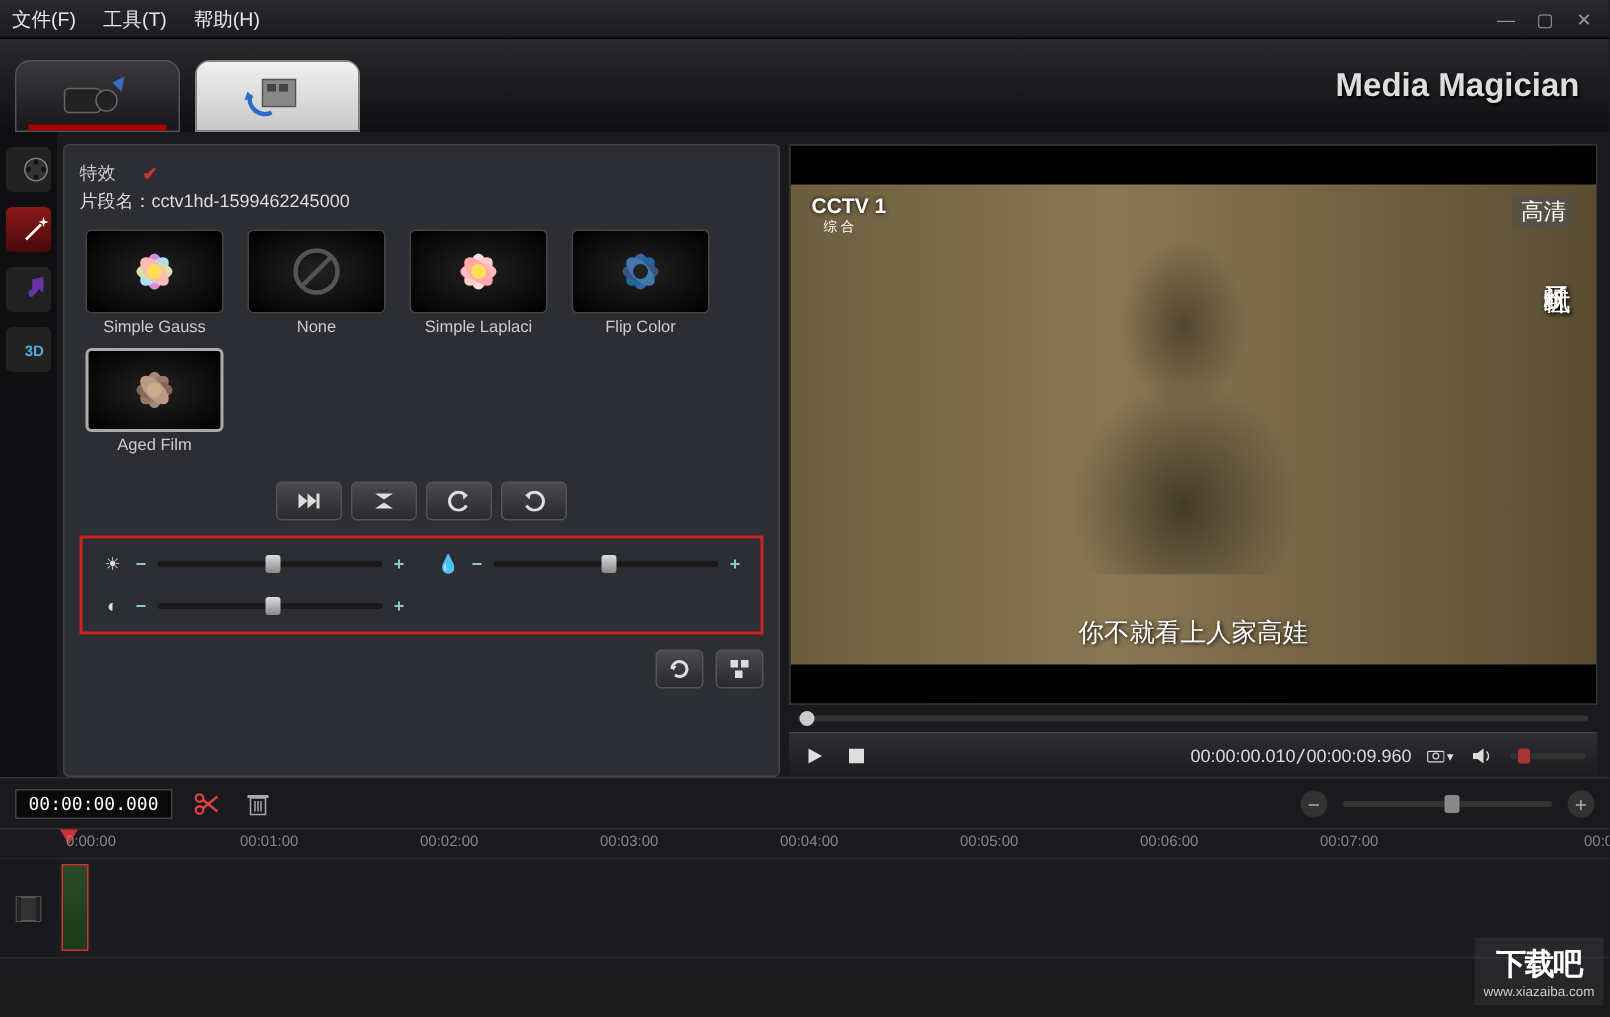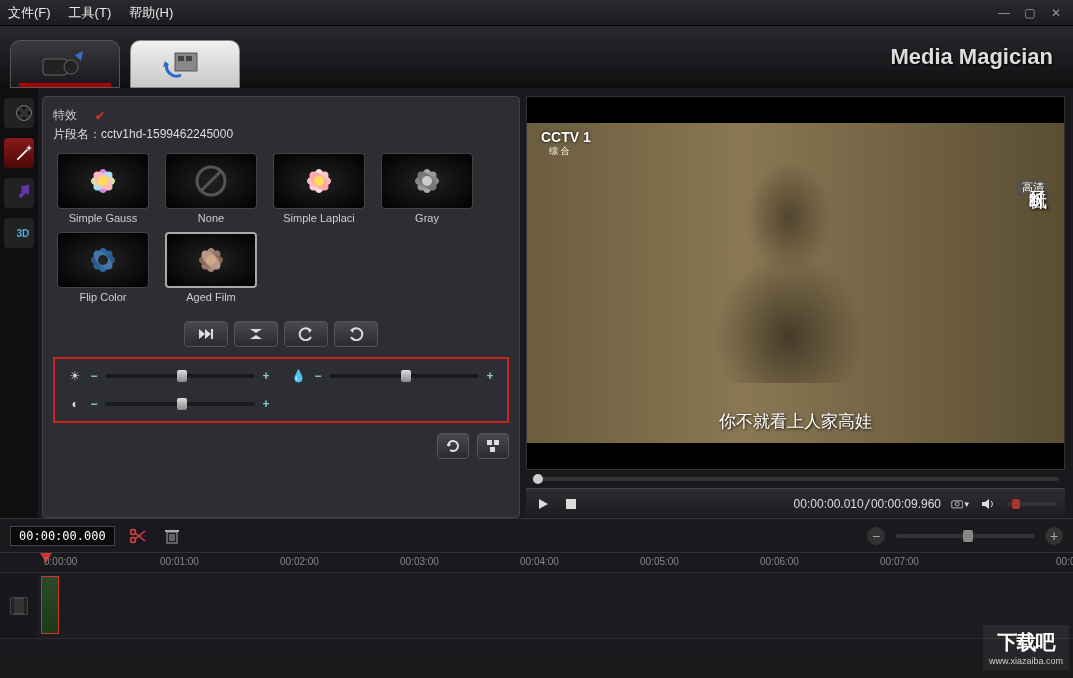--- a/index.html
+++ b/index.html
@@ -44,21 +44,21 @@
 .thumb { position:absolute; top:-4px; width:10px; height:12px; background:linear-gradient(#ddd,#888); border-radius:2px; }
 
 .panel-footer { display:flex; justify-content:flex-end; gap:8px; margin-top:10px; }
 
 .preview-panel { flex: 1; margin: 8px 8px 0 0; display:flex; flex-direction:column; }
 .preview { flex:1; background: linear-gradient(90deg, #6b5d3e, #8a7854 40%, #5a4d32); position:relative; border:1px solid #333; overflow:hidden; }
 .preview .letterbox-t, .preview .letterbox-b { position:absolute; left:0; right:0; height:26px; background:#000; }
 .preview .letterbox-t { top:0; } .preview .letterbox-b { bottom:0; }
 .cctv-logo { position:absolute; top:32px; left:14px; color:#fff; font-weight:bold; font-size:14px; text-shadow:0 0 3px #000; }
 .cctv-sub { position:absolute; top:48px; left:22px; color:#fff; font-size:9px; }
-.hd-badge { position:absolute; top:34px; right:14px; background:rgba(80,80,80,.6); color:#fff; padding:1px 6px; font-size:11px; border-radius:2px;margin-top:48px; }
+.hd-badge { position:absolute; top:34px; right:14px; background:rgba(80,80,80,.6); color:#fff; padding:1px 6px; font-size:15px; border-radius:2px; }
 .vtitle { position:absolute; right:14px; top:80px; color:#fff; font-size:18px; writing-mode:vertical-rl; text-shadow:1px 1px 3px #000; font-family:"KaiTi",serif; }
 .subtitle { position:absolute; bottom:36px; left:50%; transform:translateX(-50%); color:#fff; font-size:17px; text-shadow:1px 1px 3px #000; }
 .person { position:absolute; left:32%; top:56px; width:180px; height:230px; background: radial-gradient(ellipse 60px 80px at 50% 28%, #4a3e2a, transparent 70%), radial-gradient(ellipse 100px 110px at 50% 80%, #3a3222, transparent 75%); border-radius:50% 50% 20% 20%; opacity:.85; }
 
 .scrub { height:18px; display:flex; align-items:center; padding:0 6px; }
 .scrub-track { flex:1; height:4px; background:#333; border-radius:2px; position:relative; }
 .scrub-thumb { position:absolute; left:1px; top:-3px; width:10px; height:10px; border-radius:50%; background:#ccc; }
 
 .player-bar { height:30px; background:linear-gradient(#2e2e32,#1c1c20); display:flex; align-items:center; padding:0 8px; gap:10px; border-top:1px solid #444; }
 .pbtn { width:18px; height:18px; cursor:pointer; color:#ddd; display:flex; align-items:center; justify-content:center; }
@@ -198,34 +198,20 @@
                 <circle r="5" fill="#fd5"></circle>
               </g>
             </svg>
           </div>
         <div class="effect-label">Simple Laplaci</div>
       </div>
       <div class="effect">
         <div class="effect-thumb">
             <svg class="flower" viewBox="0 0 40 40">
               <g transform="translate(20,20)">
-                <ellipse rx="6" ry="12" fill="#aaa" transform="rotate(0)"></ellipse>
-                <ellipse rx="6" ry="12" fill="#999" transform="rotate(45)"></ellipse>
-                <ellipse rx="6" ry="12" fill="#888" transform="rotate(90)"></ellipse>
-                <ellipse rx="6" ry="12" fill="#777" transform="rotate(135)"></ellipse>
-                <circle r="5" fill="#ccc"></circle>
-              </g>
-            </svg>
-          </div>
-        <div class="effect-label">Gray</div>
-      </div>
-      <div class="effect">
-        <div class="effect-thumb">
-            <svg class="flower" viewBox="0 0 40 40">
-              <g transform="translate(20,20)">
                 <ellipse rx="6" ry="12" fill="#36a" transform="rotate(0)"></ellipse>
                 <ellipse rx="6" ry="12" fill="#269" transform="rotate(45)"></ellipse>
                 <ellipse rx="6" ry="12" fill="#358" transform="rotate(90)"></ellipse>
                 <ellipse rx="6" ry="12" fill="#47a" transform="rotate(135)"></ellipse>
                 <circle r="5" fill="#222"></circle>
               </g>
             </svg>
           </div>
         <div class="effect-label">Flip Color</div>
       </div>

